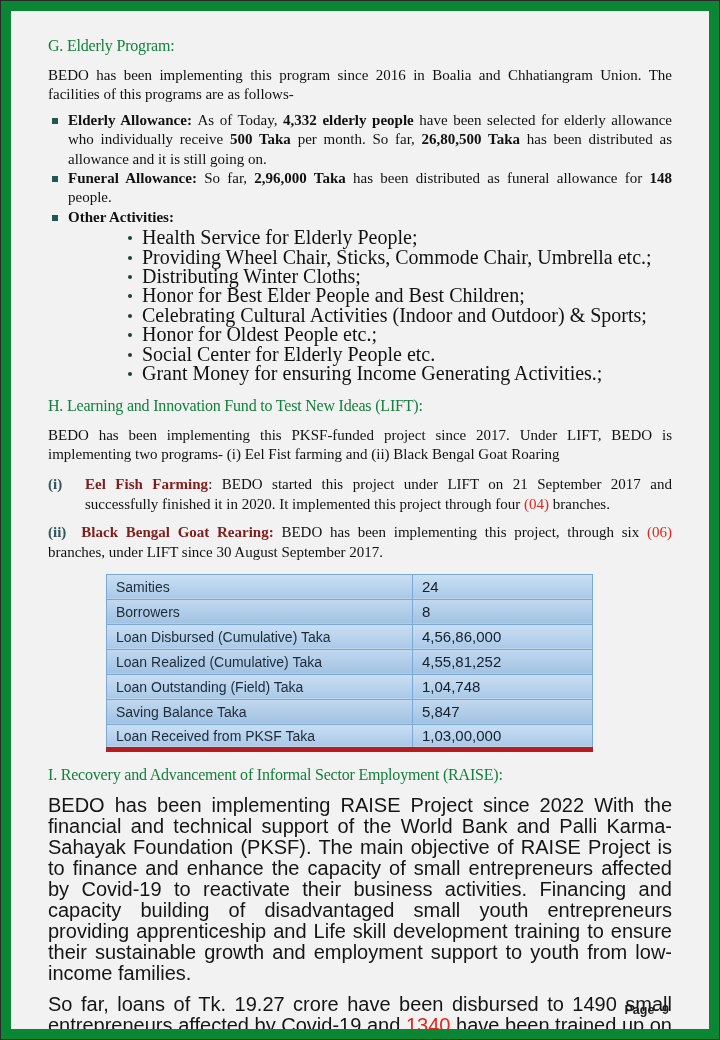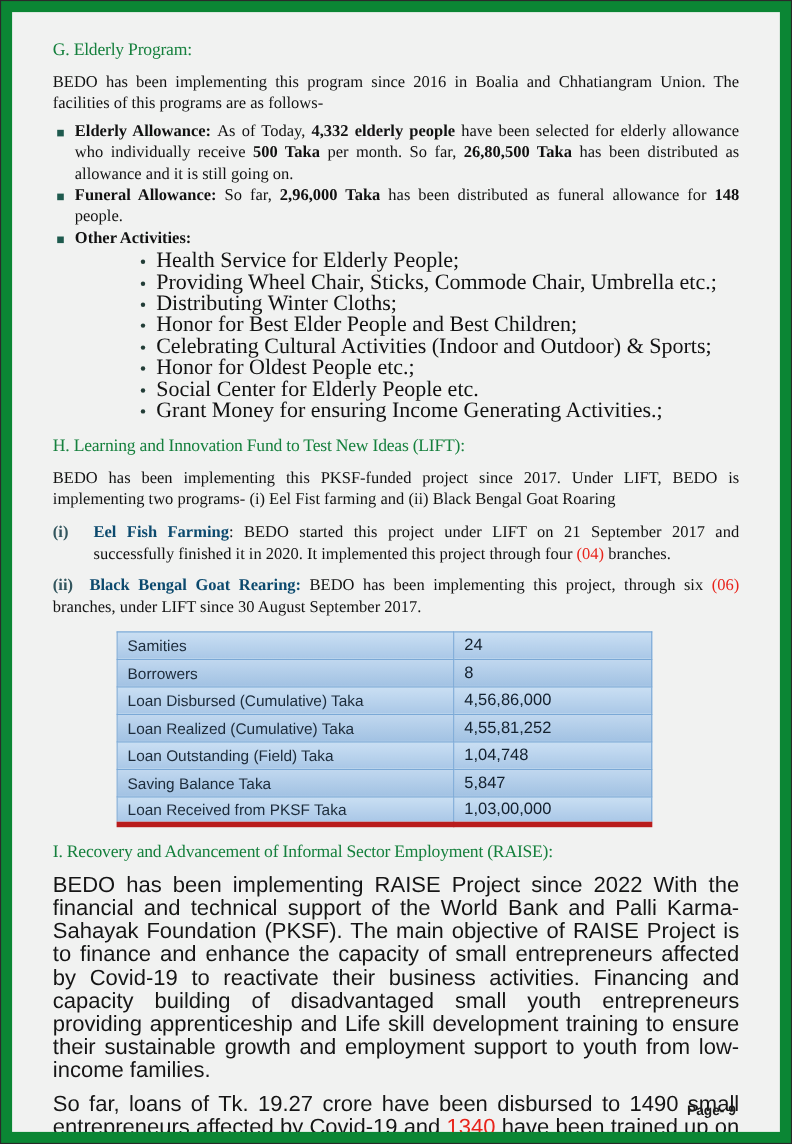--- a/index.html
+++ b/index.html
@@ -30,21 +30,21 @@
     letter-spacing:-0.2px;
   }
   p.body-serif{
     font-size:15px;
     line-height:19.4px;
     text-align:justify;
     margin:0 0 6px 0;
   }
   .b{font-weight:bold;}
   .red{color:#e8231a;}
-  .teal{color:#0c4a6e;}
+  .teal{color:#7f1d1d;}
   ul.main-bullets{
     list-style:none;
     margin:0 0 8px 0;
     padding:0;
   }
   ul.main-bullets > li{
     position:relative;
     padding-left:20px;
     font-size:15px;
     line-height:19.4px;

